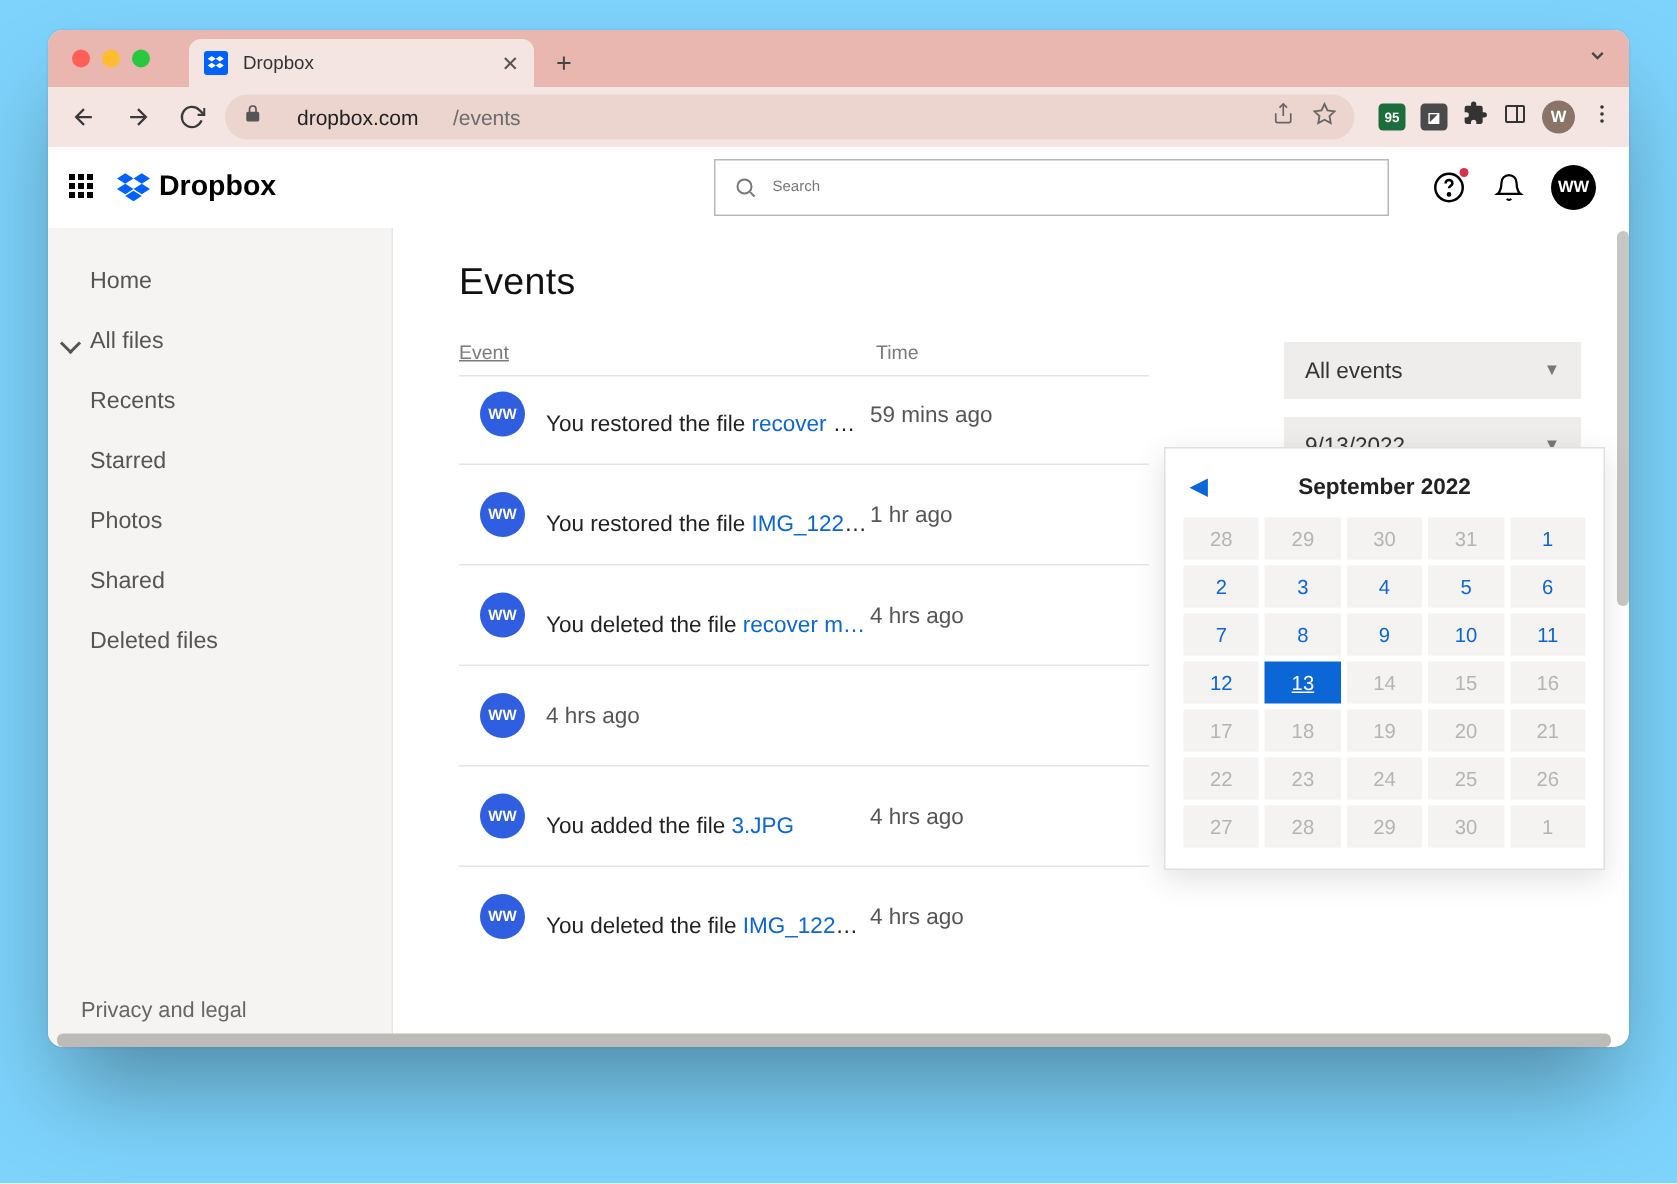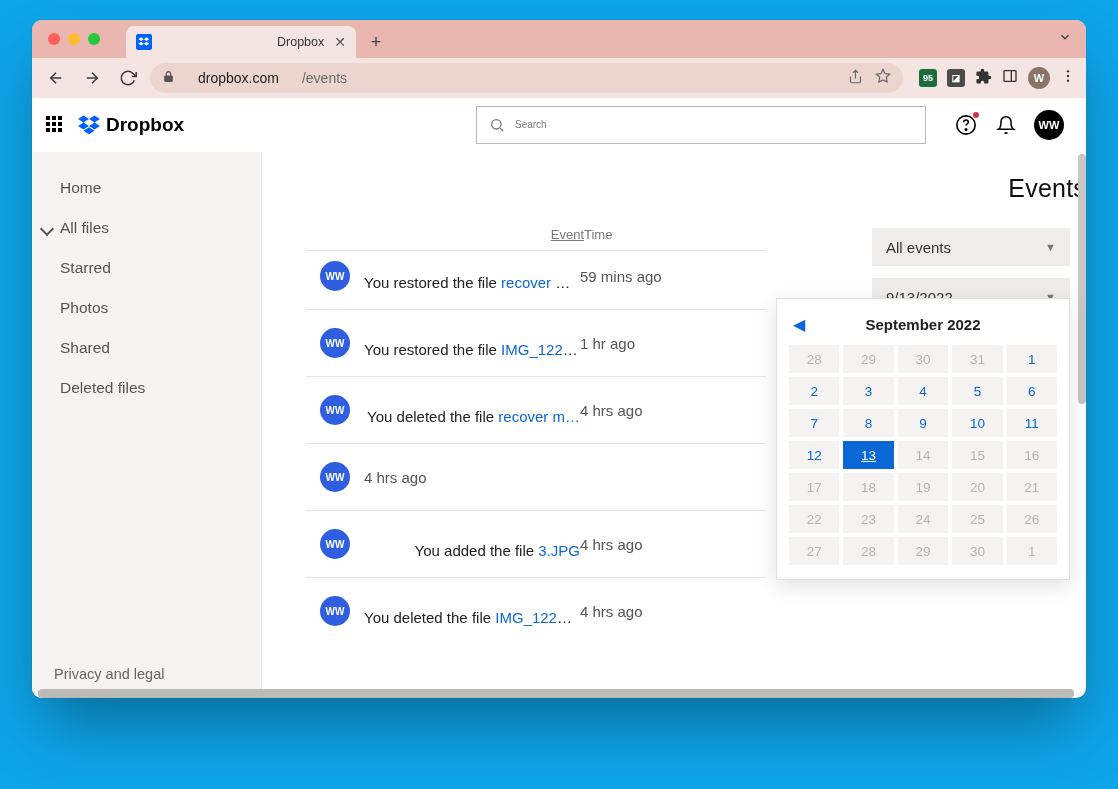--- a/index.html
+++ b/index.html
@@ -1,17 +1,17 @@
 <!DOCTYPE html>
 <html><head>
 <meta charset="utf-8">
 <style>
   * { box-sizing: border-box; margin: 0; padding: 0; }
   body { font-family: -apple-system, BlinkMacSystemFont, "Segoe UI", Helvetica, Arial, sans-serif; background: #fff; }
-  .stage { width: 1118px; height: 789px; position: relative; background: #0ea5e9; text-align: right; }
+  .stage { width: 1118px; height: 789px; position: relative; background: #7dd3fc; }
   .shadow-wrap { position: absolute; inset: 0; padding: 20px 32px 70px 32px; }
   .browser {
     width: 1054px; height: 678px; border-radius: 10px; overflow: hidden;
     box-shadow: 0 35px 60px -10px rgba(0,0,0,0.35), 0 0 0 1px rgba(0,0,0,0.04);
     background: #fff; display: flex; flex-direction: column; position: relative;
   }
   
   .tabstrip { height: 38px; background: #e9b7af; display: flex; align-items: flex-end; padding-left: 12px; padding-right: 12px; position: relative; }
   .traffic { display: flex; gap: 8px; align-items: center; height: 38px; padding: 0 8px 0 4px; }
   .traffic span { width: 12px; height: 12px; border-radius: 50%; display: block; }
@@ -58,21 +58,21 @@
   .evhdr { display:flex; font-size:13px; color:#7a7a7a; padding-bottom:8px; width:460px;}
   .evhdr .c1{ width:278px;text-decoration:underline;} .evhdr .c2{ }
   .evlist { width:460px; }
   .evrow { display:flex; align-items:center; padding:18px 0; border-top:1px solid #e5e5e5;}
   .evrow:first-child{ border-top:1px solid #e5e5e5; padding-top:10px; padding-bottom:18px;}
   .ev-av{ width:30px; height:30px; border-radius:50%; background:#2f5fe0; color:#fff; font-size:10px; font-weight:700; display:flex; align-items:center; justify-content:center; margin-left:14px; margin-right:14px;}
   .ev-text{ font-size:15px; color:#222; white-space:nowrap; overflow:hidden; text-overflow:ellipsis; width:216px;margin-top:12px;}
   .ev-text .lnk{ color:#0b66d6;}
   .ev-time{ font-size:15px; color:#555;}
   
-  .filters { position:absolute; top:130px; right:16px; width:198px; display:flex; flex-direction:column; gap:12px;}
+  .filters { position:absolute; top:130px; right:32px; width:198px; display:flex; flex-direction:column; gap:12px;}
   .dropdown { height:38px; background:#eeedeb; display:flex; align-items:center; justify-content:space-between; padding:0 14px; font-size:15px; color:#333;}
   .dropdown .car { color:#777; font-size:11px;}
   
   .calendar { position:absolute; top:200px; right:16px; width:294px; background:#fff; border:1px solid #e0e0e0; box-shadow:0 6px 20px rgba(0,0,0,0.12); padding:12px 12px 14px 12px; z-index:5;}
   .cal-head { display:flex; align-items:center; justify-content:center; position:relative; height:26px; margin-bottom:8px;}
   .cal-head .prev{ position:absolute; left:4px; color:#0b66d6;}
   .cal-head .label{ font-size:15px; font-weight:600; color:#222;}
   .cal-grid { display:grid; grid-template-columns:repeat(5,1fr); gap:4px;}
   .cell { height:28px; background:#f4f3f1; display:flex; align-items:center; justify-content:center; font-size:13.5px; color:#b6b4b1; border-radius:0;}
   .cell.cur { color:#0b66d6;}
@@ -210,20 +210,21 @@
                   <path d="M13.7 21a2 2 0 0 1-3.4 0"></path>
                 </svg>
           </span>
           <span class="avatar-app">WW</span>
         </div>
       </div>
 
       <div class="sidebar" id="sidebar">
             <div class="side-item">Home</div>
             <div class="side-item active">All files</div>
+            <div class="side-item">Recents</div>
             <div class="side-item">Starred</div>
             <div class="side-item">Photos</div>
             <div class="side-item">Shared</div>
             <div class="side-item">Deleted files</div>
           </div>
 
       <div class="main">
         <div class="page-title">Events</div>
         <div class="evhdr">
           <div class="c1">Event</div>

